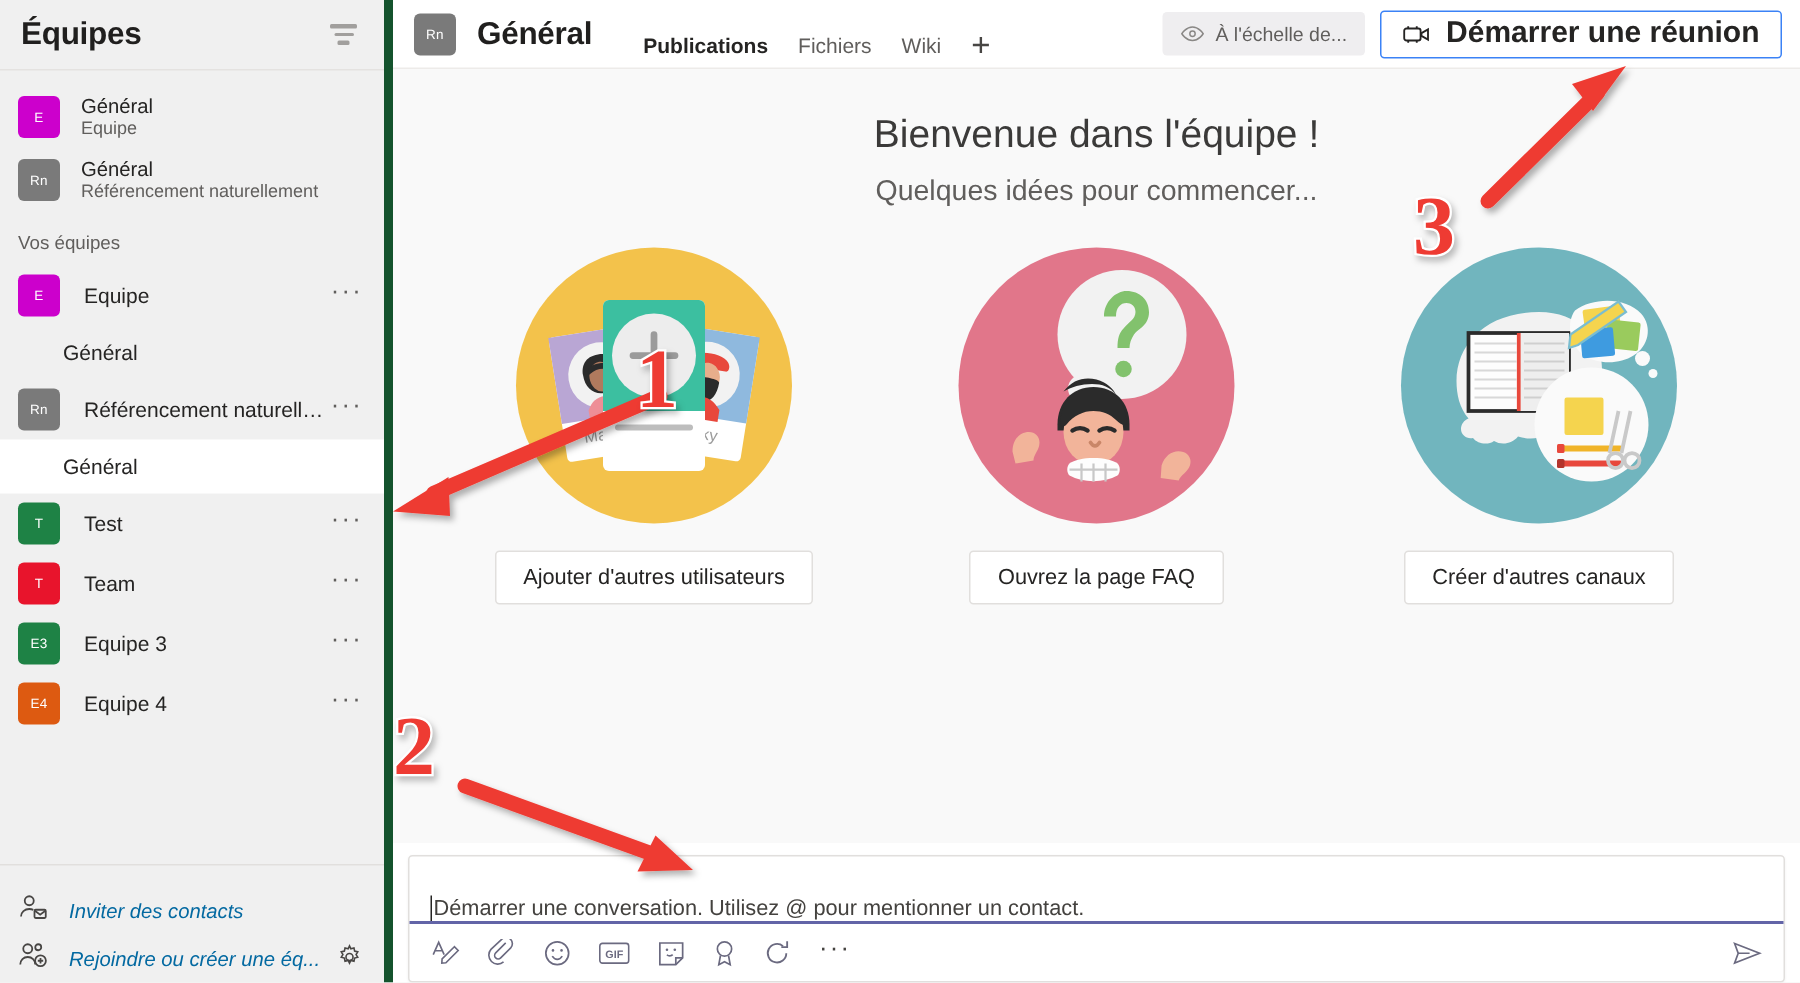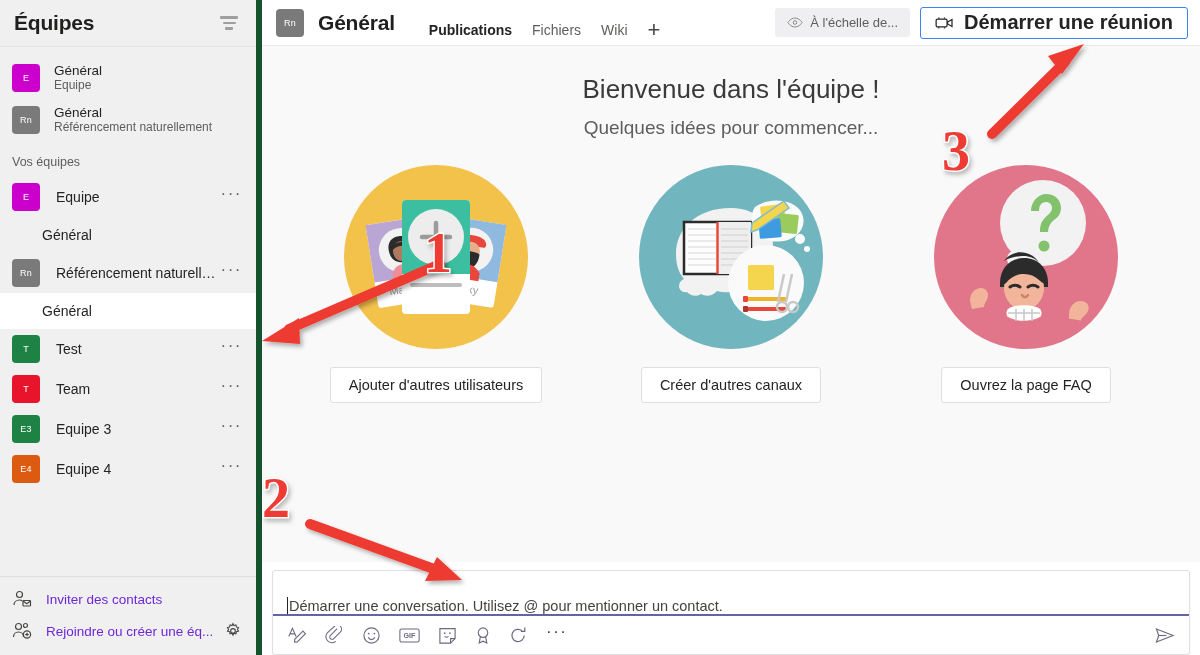--- a/index.html
+++ b/index.html
@@ -58,21 +58,21 @@
                white-space:nowrap; overflow:hidden; text-overflow:ellipsis; }
   .dots { color:#605e5c; font-size:17px; letter-spacing:1.5px; line-height:10px; padding-bottom:6px; }
 
   .chan-row {
     display:flex; align-items:center; height: 36px;
     padding-left: 42px; cursor:pointer; font-size:14px; color:#252423;
   }
   .chan-row.selected { background:#ffffff; }
 
   .sb-footer { flex:none; border-top:1px solid #e1dfdd; padding: 6px 0 8px 0; }
-  .foot-row { display:flex; align-items:center; height:32px; padding: 0 14px 0 12px; cursor:pointer; font-size:13.5px; color:#6d28d9; }
+  .foot-row { display:flex; align-items:flex-end; height:32px; padding: 0 14px 0 12px; cursor:pointer; font-size:13.5px; color:#0369a1;font-style:italic; }
   .foot-row .lbl { margin-left:14px; flex:1; white-space:nowrap; overflow:hidden; text-overflow:ellipsis; }
   .foot-icon { width:20px; height:20px; flex:none; color:#484644; }
 
   
   .main { flex:1; height:655px; display:flex; flex-direction:column; background:#fff; position:relative; }
   .topbar {
     height:46px; flex:none; display:flex; align-items:center;
     padding: 0 12px 0 14px; border-bottom:1px solid #edebe9; background:#fff;
   }
   .topbar .avatar { width:28px; height:28px; border-radius:4px; }
@@ -326,20 +326,42 @@
               <path d="M115 110c4-5 8-7 12-7s8 2 12 7v8h-24z" fill="#E8483C"></path>
               <text x="127" y="131" font-size="11" fill="#9b9b9b" text-anchor="middle" font-family="Liberation Sans, sans-serif">Ricky</text>
             </g>
             <rect x="62" y="39" width="68" height="114" rx="4" fill="#ffffff"></rect>
             <path d="M62 43a4 4 0 0 1 4-4h60a4 4 0 0 1 4 4v70H62z" fill="#3CBFA0"></path>
             <circle cx="96" cy="76" r="28" fill="#EDEDED"></circle>
             <path d="M96 62v28M82 76h28" stroke="#9b9b9b" stroke-width="4.5" stroke-linecap="round"></path>
             <rect x="70" y="122" width="52" height="4" rx="2" fill="#BDBDBD"></rect>
           </svg>
           <button class="card-btn">Ajouter d'autres utilisateurs</button>
+        </div>
+
+        <div class="card">
+          <svg class="ill" viewBox="0 0 192 192">
+            <circle cx="96" cy="96" r="92" fill="#E1768A"></circle>
+            <circle cx="113" cy="62" r="43" fill="#F2F2F2"></circle>
+            <circle cx="86" cy="98" r="9" fill="#F2F2F2"></circle>
+            <circle cx="79" cy="110" r="5" fill="#F2F2F2"></circle>
+            <path d="M101 50c0-10 8-17 15-17 9 0 15 6 15 14 0 9-7 11-10 15-2 3-3 6-3 9h-8c0-6 1-10 4-13 3-4 8-6 8-11 0-4-3-6-6-6-4 0-7 3-7 9z" fill="#82C26D"></path>
+            <circle cx="114" cy="85" r="5.5" fill="#82C26D"></circle>
+            <path d="M70 122c0-15 10-25 24-25s24 10 24 25v4H70z" fill="#2B2B2B"></path>
+            <ellipse cx="94" cy="127" rx="20" ry="22" fill="#F2B49A"></ellipse>
+            <path d="M72 121c0-14 9-23 22-23s22 9 22 23c0 3-4 1-7-2-4-4-9-6-15-6-7 0-13 3-18 9-2 2-4 2-4-1z" fill="#2B2B2B"></path>
+            <path d="M74 100c6-8 14-10 22-8 7 2 11 6 13 10-4-5-9-7-16-7-7 0-14 2-19 5z" fill="#2B2B2B"></path>
+            <path d="M80 126c3-2 7-2 10 0M98 126c3-2 7-2 10 0" stroke="#2B2B2B" stroke-width="3" fill="none" stroke-linecap="round"></path>
+            <path d="M92 134c2 3 4 3 6 0" stroke="#C98668" stroke-width="2.5" fill="none" stroke-linecap="round"></path>
+            <path d="M78 148c6-5 26-5 32 0 2 2 2 6 0 8-9 5-23 5-32 0-2-2-2-6 0-8z" fill="#FDFDFD"></path>
+            <path d="M78 152h32M86 148v12M94 148v12M102 148v12" stroke="#C8C8C8" stroke-width="1.5"></path>
+            <path d="M40 140c0-8 5-13 11-13 4 0 7 3 7 7 0 5-4 8-4 12l-12 2z" fill="#F2B49A"></path>
+            <path d="M138 152c0-8 5-13 11-13 4 0 7 3 7 7 0 5-4 8-4 12l-12 2z" fill="#F2B49A" transform="rotate(18 147 155)"></path>
+          </svg>
+          <button class="card-btn">Ouvrez la page FAQ</button>
         </div>
 
         <div class="card">
           <svg class="ill" viewBox="0 0 192 192">
             <circle cx="96" cy="96" r="92" fill="#71B5BE"></circle>
             <path d="M96 47c26 0 42 17 42 38 0 17-11 31-28 36-7 10-18 12-28 9-4 5-11 6-16 3-4 3-11 2-14-2-4 1-8-2-8-6 0-3 2-6 5-7-6-7-8-16-8-25 0-25 20-46 55-46z" fill="#F2F2F2"></path>
             <rect x="49" y="61" width="67" height="52" fill="#FDFDFD" stroke="#2B2B2B" stroke-width="2.5"></rect>
             <g stroke="#D8D8D8" stroke-width="1.2">
               <path d="M53 68h28M53 74h28M53 80h28M53 86h28M53 92h28M53 98h28M53 104h28"></path>
             </g>
@@ -363,42 +385,20 @@
             <rect x="126" y="44" width="24" height="18" rx="1.5" fill="#F5D44E" transform="rotate(-8 138 53)"></rect>
             <rect x="141" y="53" width="22" height="19" rx="1.5" fill="#9ACB5D" transform="rotate(6 152 62)"></rect>
             <rect x="124" y="58" width="22" height="19" rx="1.5" fill="#3E9BE0" transform="rotate(-5 135 67)"></rect>
             <path d="M117 62l32-22 5 7-32 22-6 2z" fill="#F5D44E" stroke="#7ABDD0" stroke-width="1.5"></path>
             <circle cx="165" cy="78" r="5" fill="#FAFAFA"></circle>
             <circle cx="172" cy="88" r="3" fill="#FAFAFA"></circle>
           </svg>
           <button class="card-btn">Créer d'autres canaux</button>
         </div>
 
-        <div class="card">
-          <svg class="ill" viewBox="0 0 192 192">
-            <circle cx="96" cy="96" r="92" fill="#E1768A"></circle>
-            <circle cx="113" cy="62" r="43" fill="#F2F2F2"></circle>
-            <circle cx="86" cy="98" r="9" fill="#F2F2F2"></circle>
-            <circle cx="79" cy="110" r="5" fill="#F2F2F2"></circle>
-            <path d="M101 50c0-10 8-17 15-17 9 0 15 6 15 14 0 9-7 11-10 15-2 3-3 6-3 9h-8c0-6 1-10 4-13 3-4 8-6 8-11 0-4-3-6-6-6-4 0-7 3-7 9z" fill="#82C26D"></path>
-            <circle cx="114" cy="85" r="5.5" fill="#82C26D"></circle>
-            <path d="M70 122c0-15 10-25 24-25s24 10 24 25v4H70z" fill="#2B2B2B"></path>
-            <ellipse cx="94" cy="127" rx="20" ry="22" fill="#F2B49A"></ellipse>
-            <path d="M72 121c0-14 9-23 22-23s22 9 22 23c0 3-4 1-7-2-4-4-9-6-15-6-7 0-13 3-18 9-2 2-4 2-4-1z" fill="#2B2B2B"></path>
-            <path d="M74 100c6-8 14-10 22-8 7 2 11 6 13 10-4-5-9-7-16-7-7 0-14 2-19 5z" fill="#2B2B2B"></path>
-            <path d="M80 126c3-2 7-2 10 0M98 126c3-2 7-2 10 0" stroke="#2B2B2B" stroke-width="3" fill="none" stroke-linecap="round"></path>
-            <path d="M92 134c2 3 4 3 6 0" stroke="#C98668" stroke-width="2.5" fill="none" stroke-linecap="round"></path>
-            <path d="M78 148c6-5 26-5 32 0 2 2 2 6 0 8-9 5-23 5-32 0-2-2-2-6 0-8z" fill="#FDFDFD"></path>
-            <path d="M78 152h32M86 148v12M94 148v12M102 148v12" stroke="#C8C8C8" stroke-width="1.5"></path>
-            <path d="M40 140c0-8 5-13 11-13 4 0 7 3 7 7 0 5-4 8-4 12l-12 2z" fill="#F2B49A"></path>
-            <path d="M138 152c0-8 5-13 11-13 4 0 7 3 7 7 0 5-4 8-4 12l-12 2z" fill="#F2B49A" transform="rotate(18 147 155)"></path>
-          </svg>
-          <button class="card-btn">Ouvrez la page FAQ</button>
-        </div>
-
       </div>
     </div>
 
     <div class="compose-wrap">
       <div class="compose">
         <div class="compose-input" title="Démarrer une conversation. Utilisez @ pour mentionner un contact.">
           <span class="caret"></span>
           <span class="ph">Démarrer une conversation. Utilisez @ pour mentionner un contact.</span>
         </div>
         <div class="compose-bar">

